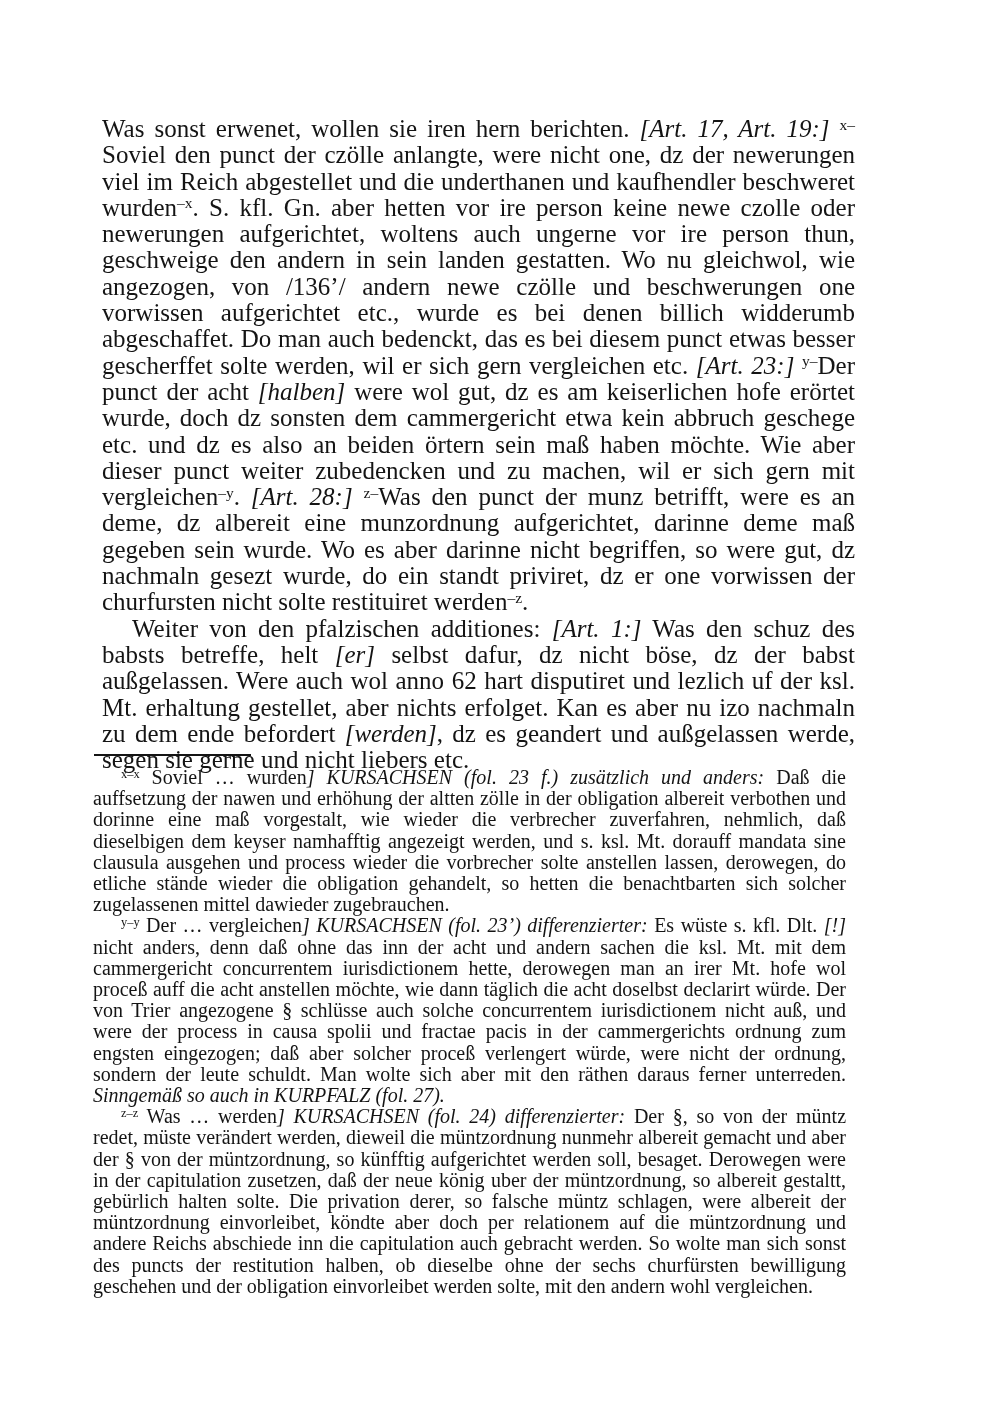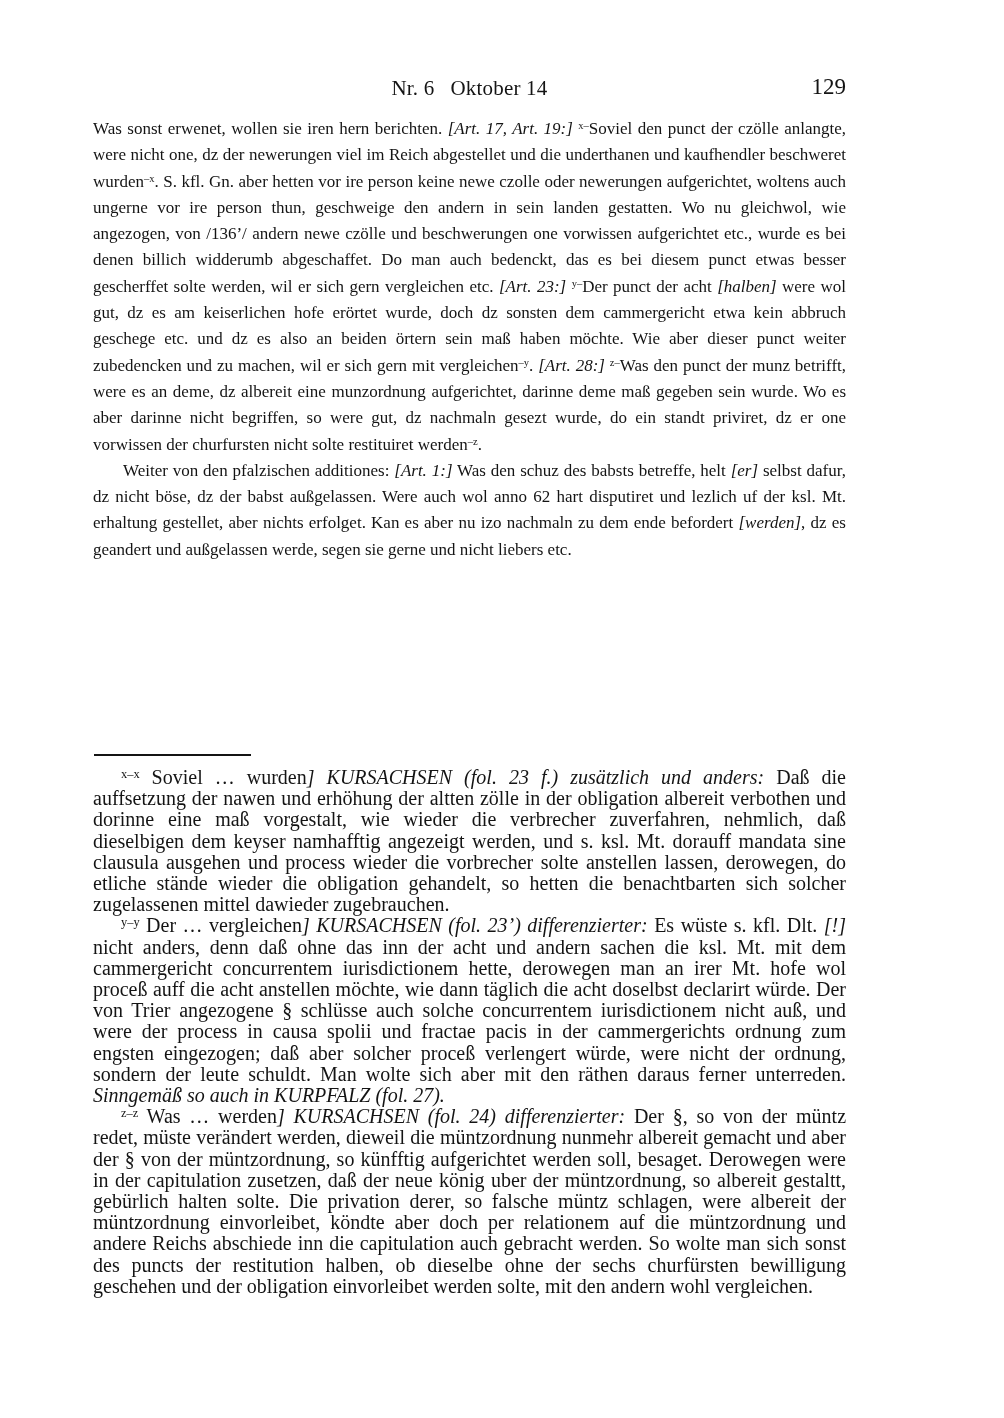--- a/index.html
+++ b/index.html
@@ -26,22 +26,22 @@
     letter-spacing:0.2px;
   }
   .running-head .rh-num { margin-right:16px; }
   .page-number {
     position:absolute;
     right:0; top:-2px;
     font-size:23px;
   }
   .main-text {
     position:absolute;
-    left:93px; top:116px; width:753px;
-    font-size:17px;
+    left:102px; top:116px; width:753px;
+    font-size:25px;
     line-height:26.3px;
     text-align:justify;
     hyphens:none;
   }
   .para-indent { text-indent:30px; }
   .footnote-sep {
     position:absolute;
     left:94px; top:754px;
     width:157px; height:2px;
     background:#141414;
@@ -61,26 +61,20 @@
     position:relative;
     top:-0.48em;
     line-height:0;
   }
 </style>
 </head>
 <body>
 
 <div class="page">
 
-  <div class="header-row">
-    <div class="running-head">
-      <span class="rh-num">Nr. 6</span><span>Oktober 14</span>
-    </div>
-    <div class="page-number">129</div>
-  </div>
 
   <div class="main-text">
     <p class="para"><span>Was sonst erwenet, wollen sie iren hern berichten. </span><span class="i">[Art. 17, Art. 19:]</span><span> </span><span class="sup">x–</span><span>Soviel den punct der czölle anlangte, were nicht one, dz der newerungen viel im Reich abgestellet und die underthanen und kaufhendler beschweret wurden</span><span class="sup">–x</span><span>. S. kfl. Gn. aber hetten vor ire person keine newe czolle oder newerungen aufgerichtet, woltens auch ungerne vor ire person thun, geschweige den andern in sein landen gestatten. Wo nu gleichwol, wie angezogen, von /136’/ andern newe czölle und beschwerungen one vorwissen aufgerichtet etc., wurde es bei denen billich widderumb abgeschaffet. Do man auch bedenckt, das es bei diesem punct etwas besser gescherffet solte werden, wil er sich gern vergleichen etc. </span><span class="i">[Art. 23:]</span><span> </span><span class="sup">y–</span><span>Der punct der acht </span><span class="i">[halben]</span><span> were wol gut, dz es am keiserlichen hofe erörtet wurde, doch dz sonsten dem cammergericht etwa kein abbruch geschege etc. und dz es also an beiden örtern sein maß haben möchte. Wie aber dieser punct weiter zubedencken und zu machen, wil er sich gern mit vergleichen</span><span class="sup">–y</span><span>. </span><span class="i">[Art. 28:]</span><span> </span><span class="sup">z–</span><span>Was den punct der munz betrifft, were es an deme, dz albereit eine munzordnung aufgerichtet, darinne deme maß gegeben sein wurde. Wo es aber darinne nicht begriffen, so were gut, dz nachmaln gesezt wurde, do ein standt priviret, dz er one vorwissen der churfursten nicht solte restituiret werden</span><span class="sup">–z</span><span>.</span></p>
     <p class="para para-indent"><span>Weiter von den pfalzischen additiones: </span><span class="i">[Art. 1:]</span><span> Was den schuz des babsts betreffe, helt </span><span class="i">[er]</span><span> selbst dafur, dz nicht böse, dz der babst außgelassen. Were auch wol anno 62 hart disputiret und lezlich uf der ksl. Mt. erhaltung gestellet, aber nichts erfolget. Kan es aber nu izo nachmaln zu dem ende befordert </span><span class="i">[werden]</span><span>, dz es geandert und außgelassen werde, segen sie gerne und nicht liebers etc.</span></p>
   </div>
 
   <div class="footnote-sep"></div>
 
   <div class="footnotes">
     <p class="footnote"><span class="sup">x–x</span><span> Soviel … wurden</span><span class="i">] KURSACHSEN (fol. 23 f.) zusätzlich und anders:</span><span> Daß die auffsetzung der nawen und erhöhung der altten zölle in der obligation albereit verbothen und dorinne eine maß vorgestalt, wie wieder die verbrecher zuverfahren, nehmlich, daß dieselbigen dem keyser namhafftig angezeigt werden, und s. ksl. Mt. dorauff mandata sine clausula ausgehen und process wieder die vorbrecher solte anstellen lassen, derowegen, do etliche stände wieder die obligation gehandelt, so hetten die benachtbarten sich solcher zugelassenen mittel dawieder zugebrauchen.</span></p>

